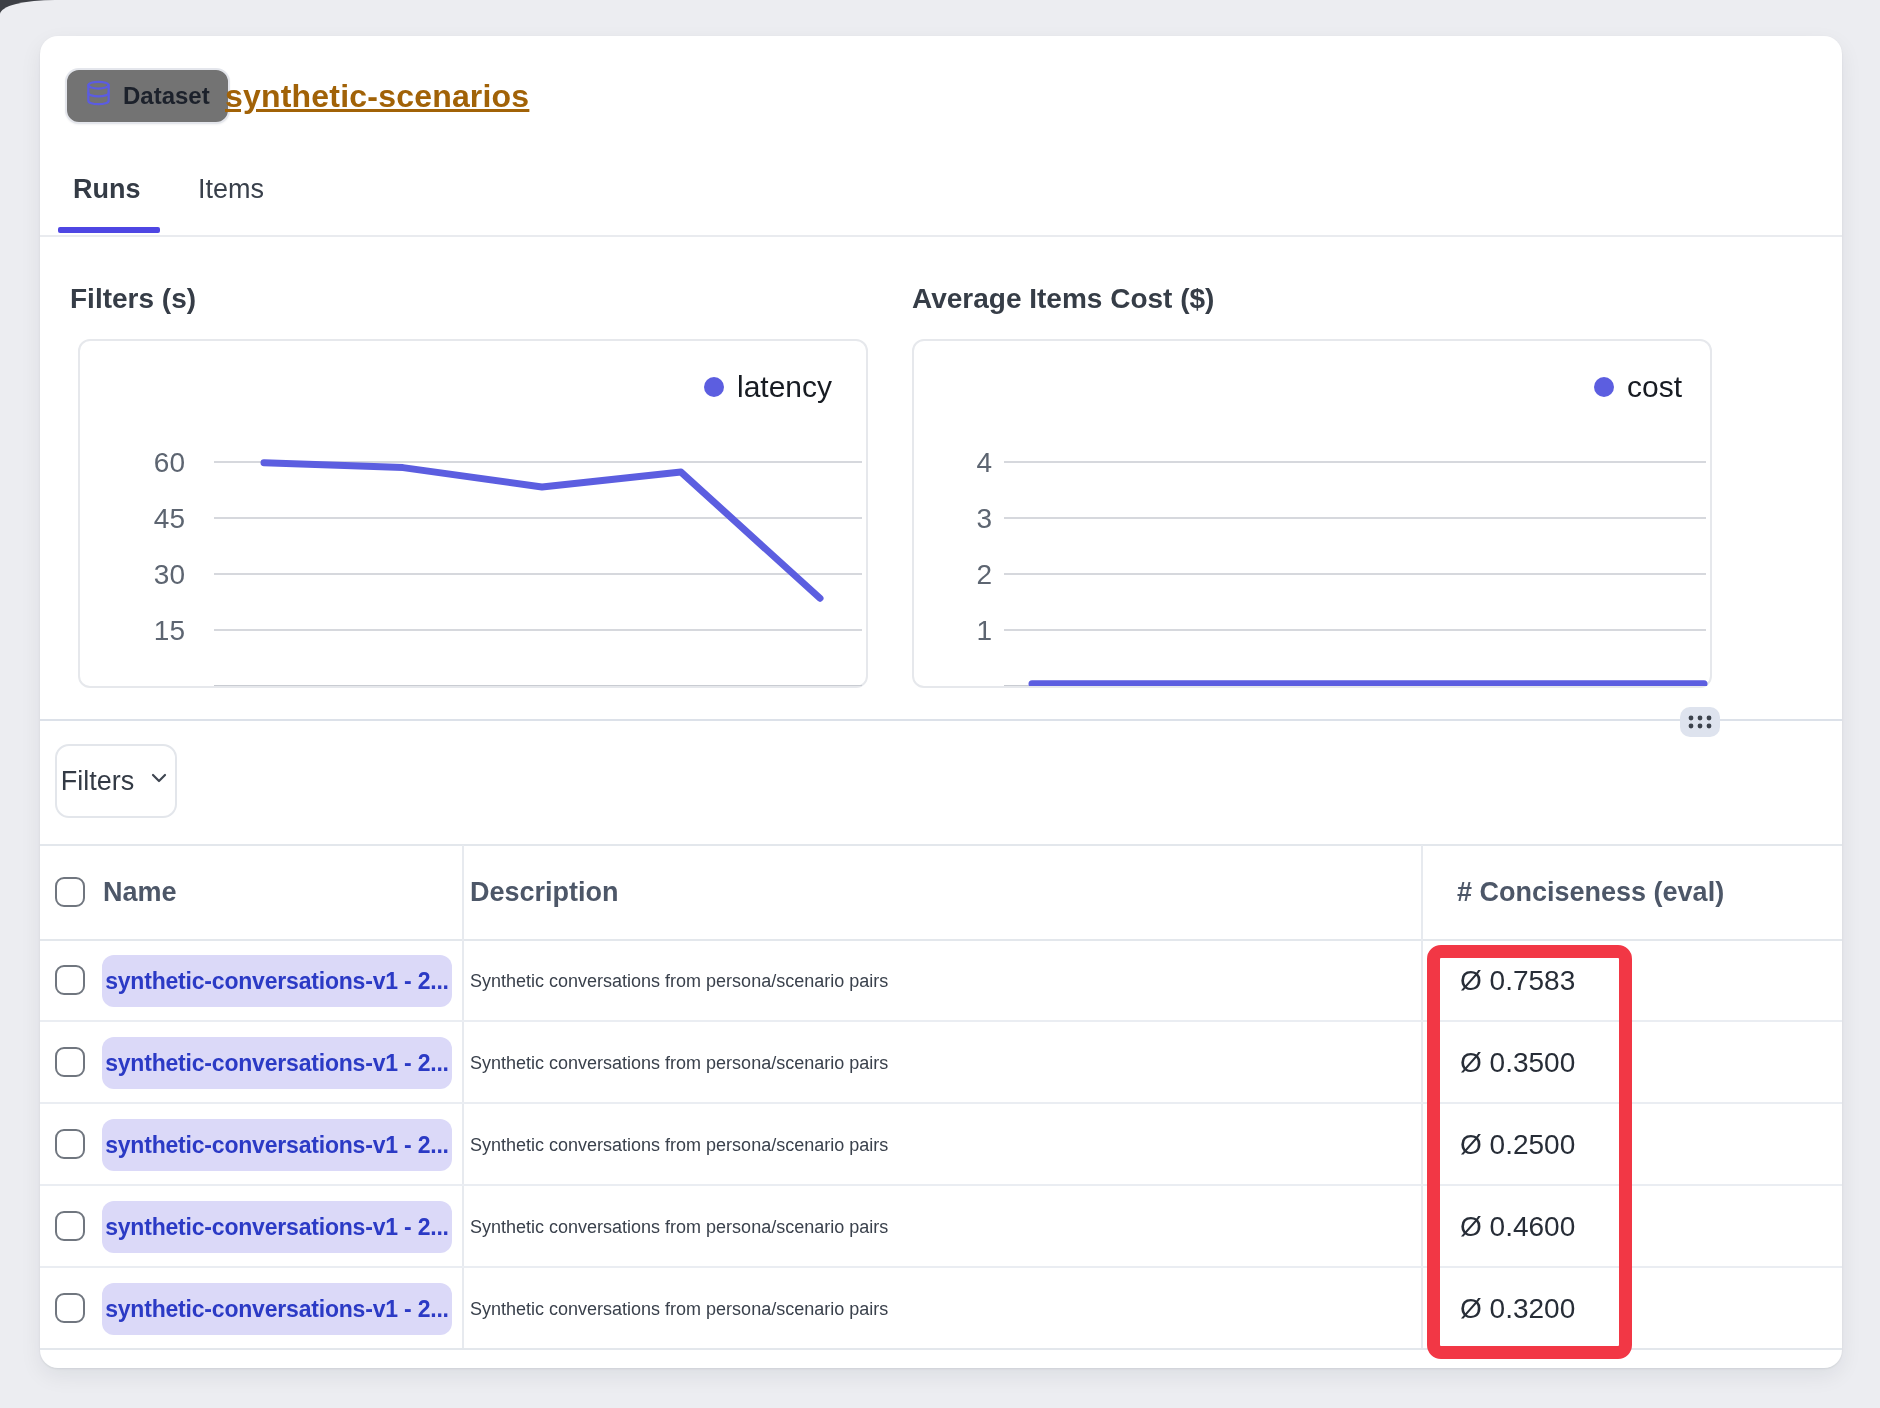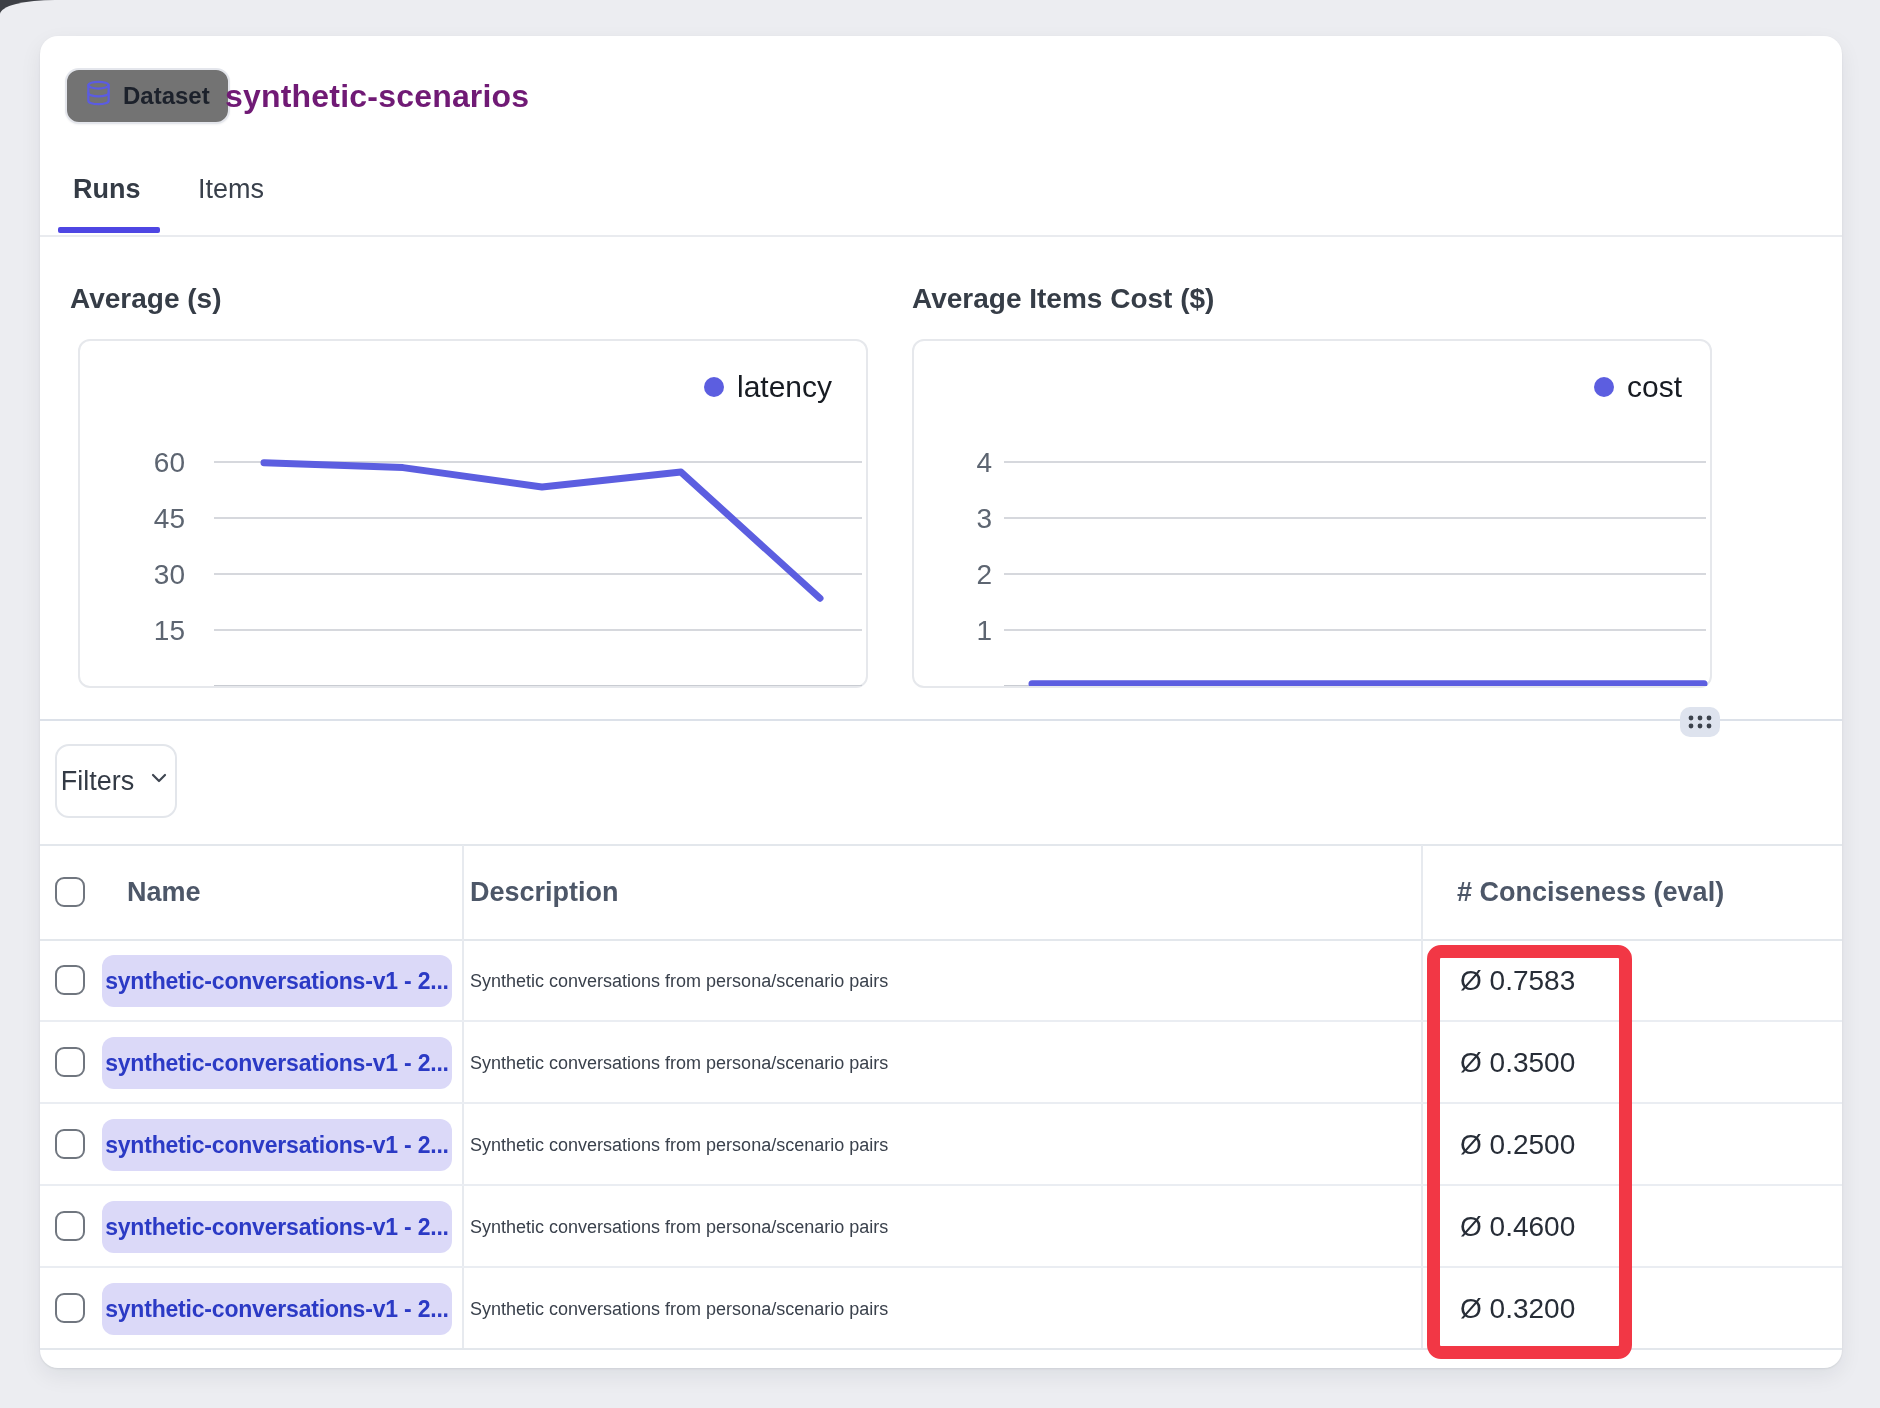--- a/index.html
+++ b/index.html
@@ -9,21 +9,21 @@
   .abs { position:absolute; }
 
   .panel { left:40px; top:36px; width:1802px; height:1332px; background:#ffffff; border-radius:18px;
            box-shadow:0 1px 2px rgba(16,24,40,.08), 0 8px 22px rgba(15,23,42,.07); }
 
   
   .badge { left:65px; top:68px; height:56px; display:flex; align-items:center; gap:11px; padding:0 18px;
            background:#737373; border:2px solid #e4e6ec; border-radius:14px;
            font-size:24px; font-weight:bold; color:#1c212b; box-shadow:0 1px 2px rgba(16,24,40,.05); }
   .page-title { left:225px; top:68px; height:56px; line-height:56px; font-size:32px; font-weight:bold;
-                color:#701a75; letter-spacing:.2px; }
+                color:#a16207; letter-spacing:.2px;text-decoration:underline; }
 
   .tab { top:174px; font-size:27px; color:#343b45; }
   .tab-runs  { left:73px; font-weight:600; }
   .tab-items { left:198px; font-weight:500; color:#39404b; }
   .tab-underline { left:58px; top:227px; width:102px; height:6px; background:#4e46e3; border-radius:2px; }
   .tabs-border { left:40px; top:235px; width:1802px; height:2px; background:#e9ebef; }
 
   
   .chart-title { top:283px; font-size:28px; font-weight:600; color:#363d47; }
   .chart-title-latency { left:70px; }
@@ -42,21 +42,21 @@
                  border-radius:14px; display:flex; align-items:center; justify-content:center; gap:13px;
                  font-size:27px; font-weight:500; color:#333a45; }
 
   
   .tbl-border { left:40px; width:1802px; height:2px; background:#e3e7ec; }
   .tbl-top { top:844px; } .tbl-headbottom { top:939px; }
   .vdiv { top:845px; width:2px; height:505px; background:#e7eaef; }
   .vdiv-1 { left:462px; } .vdiv-2 { left:1421px; }
 
   .th { top:863px; height:58px; line-height:58px; font-size:27px; font-weight:600; color:#4d5768; }
-  .th-name { left:103px;margin-left:24px; } .th-desc { left:470px; } .th-conc { left:1457px; }
+  .th-name { left:103px; } .th-desc { left:470px; } .th-conc { left:1457px; }
 
   .checkbox { width:30px; height:30px; border:2.5px solid #70767f; border-radius:9px; background:#fff; }
   .cb-head { left:55px; top:877px; }
 
   .row { left:40px; width:1802px; height:82px; border-bottom:2px solid #eaedf2;padding-left:16px; }
   .row .checkbox { position:absolute; left:15px; top:25px; }
   .pill { position:absolute; left:62px; top:15px; width:350px; height:52px; background:#dbd9f8; border-radius:12px;
           display:flex; align-items:center; justify-content:center; overflow:hidden; white-space:nowrap;
           font-size:23px; font-weight:bold; color:#2b3ac5; letter-spacing:-.2px; z-index:2; }
   .cell-desc { position:absolute; left:430px; top:0; height:82px; line-height:82px; font-size:18px; color:#3a414c; white-space:nowrap; }
@@ -80,21 +80,21 @@
     </span>
     <span>Dataset</span>
   </div>
   <div class="abs page-title">synthetic-scenarios</div>
 
   <div class="abs tab tab-runs">Runs</div>
   <div class="abs tab tab-items">Items</div>
   <div class="abs tab-underline"></div>
   <div class="abs tabs-border"></div>
 
-  <div class="abs chart-title chart-title-latency">Average (s)</div>
+  <div class="abs chart-title chart-title-latency">Filters (s)</div>
   <div class="abs chart-title chart-title-cost">Average Items Cost ($)</div>
 
   <div class="abs chart-card chart-card-latency">
     <svg id="chart-latency" width="786" height="345" viewBox="0 0 786 345">
         <line x1="134" y1="121.00200000000001" x2="782" y2="121.00200000000001" stroke="#d6d8dd" stroke-width="2"></line>
         <text x="105" y="131.002" text-anchor="end" font-size="28" fill="#5d6571" font-family="Liberation Sans, sans-serif">60</text>
         <line x1="134" y1="177.00150000000002" x2="782" y2="177.00150000000002" stroke="#d6d8dd" stroke-width="2"></line>
         <text x="105" y="187.00150000000002" text-anchor="end" font-size="28" fill="#5d6571" font-family="Liberation Sans, sans-serif">45</text>
         <line x1="134" y1="233.001" x2="782" y2="233.001" stroke="#d6d8dd" stroke-width="2"></line>
         <text x="105" y="243.001" text-anchor="end" font-size="28" fill="#5d6571" font-family="Liberation Sans, sans-serif">30</text>

